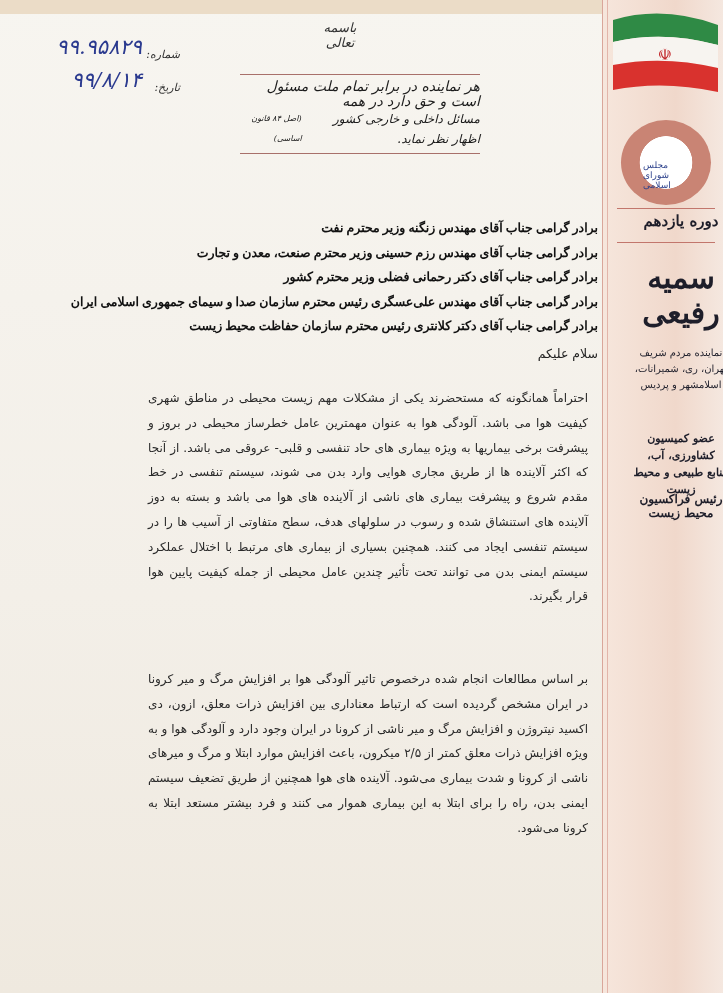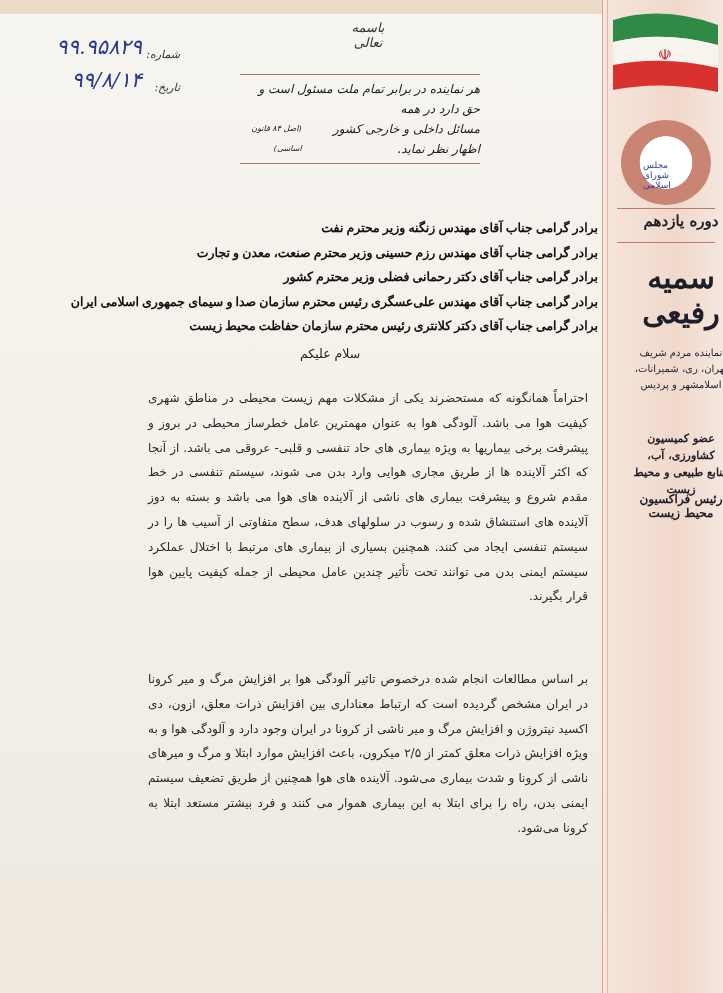--- a/index.html
+++ b/index.html
@@ -17,30 +17,30 @@
   .name { top:260px; font-size:30px; font-weight:bold; }
   .role { top:345px; font-size:10px; line-height:16px; }
   .comm { top:430px; font-size:11px; line-height:17px; font-weight:bold; }
   .chair { top:492px; font-size:12px; font-weight:bold; }
 
   .meta { position:absolute; left:20px; top:30px; width:160px; direction:rtl; font-family:"DejaVu Serif", serif; }
   .meta-row { height:33px; display:flex; align-items:center; gap:6px; }
   .meta-label { font-size:11px; color:#333; width:32px; text-align:right; font-style:italic;margin-top:16px; }
   .meta-val { font-size:21px; color:#2b3a8f; font-style:italic; direction:ltr; }
 
-  .bism { position:absolute; left:348px; top:20px; width:40px; text-align:center; font-size:13px; font-family:"DejaVu Serif", serif; color:#333; font-style:italic; }
+  .bism { position:absolute; left:320px; top:20px; width:40px; text-align:center; font-size:13px; font-family:"DejaVu Serif", serif; color:#333; font-style:italic; }
   .motto { position:absolute; left:240px; top:74px; width:240px; direction:rtl; text-align:right; font-family:"DejaVu Serif", serif; font-style:italic; color:#1b1b1b; }
   .motto .rule { height:1px; background:#a8706a; margin:0 0 4px 0; }
-  .motto .l1 { font-size:12px; line-height:20px; }
+  .motto .l1 { font-size:14px; line-height:15px; }
   .motto .l2 { font-size:12px; line-height:20px; display:flex; justify-content:space-between; }
   .motto .cite { font-size:8px; }
 
   .recipients { position:absolute; left:180px; top:216px; width:418px; direction:rtl; text-align:right; }
   .recipient { font-size:12.5px; font-weight:bold; color:#111; line-height:24.5px; white-space:nowrap;font-family:Liberation Serif, serif; }
-  .greeting { position:absolute; left:300px; top:346px; width:298px; direction:rtl; text-align:left; font-size:12.5px; color:#222; }
+  .greeting { position:absolute; left:300px; top:346px; width:298px; direction:rtl; text-align:right; font-size:12.5px; color:#222; }
 
   .body { position:absolute; left:148px; width:440px; direction:rtl; text-align:justify; font-size:12px; line-height:24.8px; color:#2a2a2a; }
   .p1 { top:386px; }
   .p2 { top:667px; }
 </style>
 </head>
 <body>
 
 <div class="page">
   <div class="topstrip"></div>

